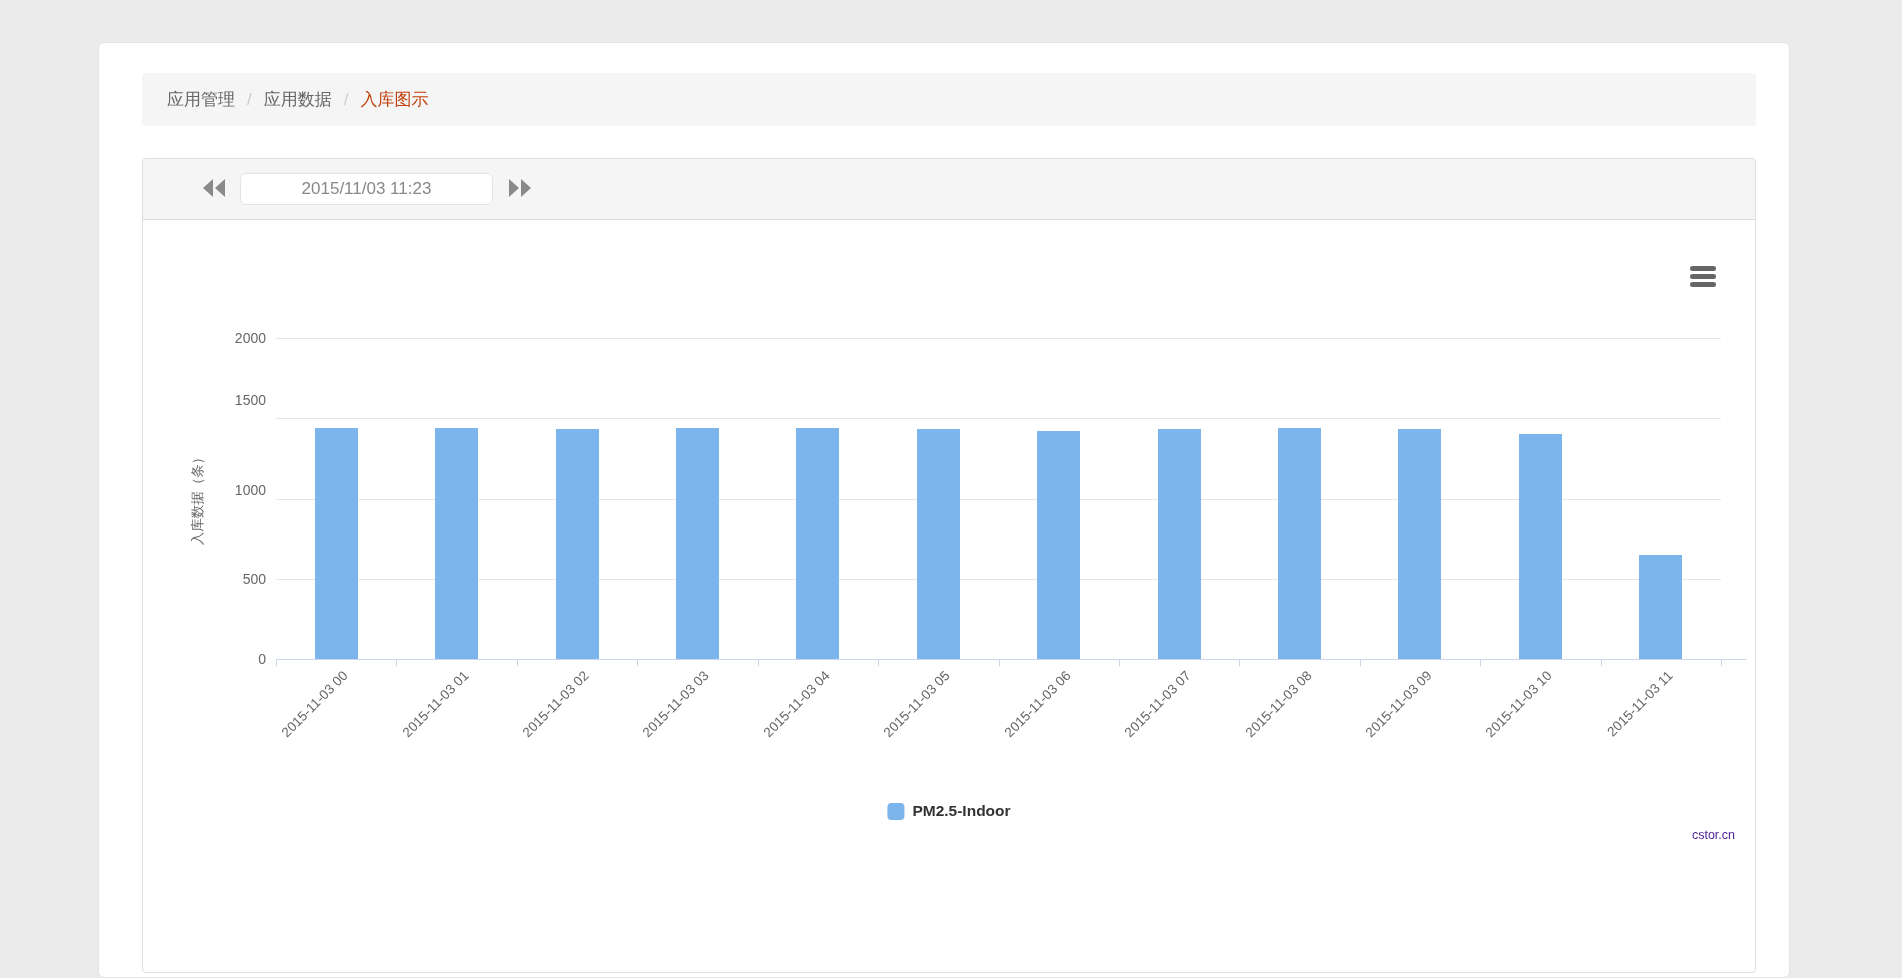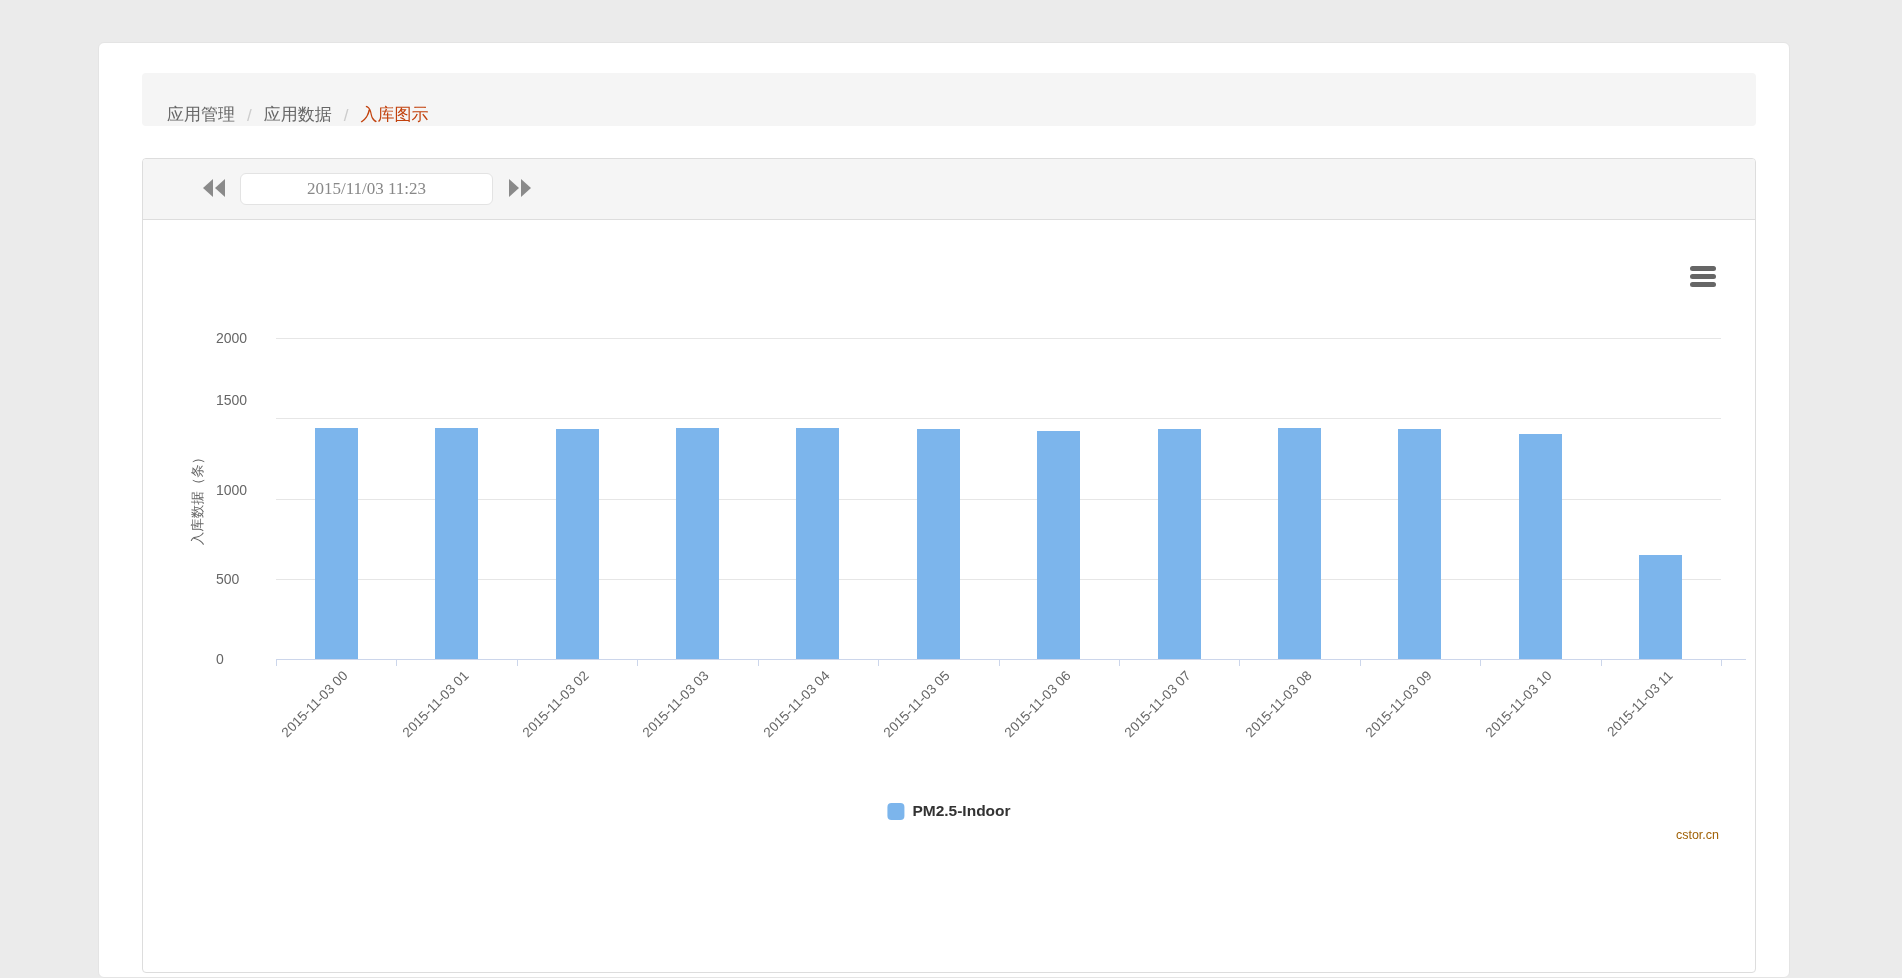--- a/index.html
+++ b/index.html
@@ -8,21 +8,21 @@
 
   .card {
     position:absolute; left:98px; top:42px; width:1692px; height:936px;
     background:#ffffff; border:1px solid #e4e4e4; border-radius:6px;
   }
   .inner { margin-left:43px; margin-right:33px; }
 
   
   .breadcrumb {
     margin-top:30px; height:53px; background:#f5f5f5; border-radius:4px;
-    display:flex; align-items:flex-end; padding-left:25px;
+    display:flex; align-items:center; padding-left:25px;
     font-size:17px; color:#666;
   }
   .breadcrumb .crumb { color:#666; cursor:pointer; }
   .breadcrumb .crumb.active { color:#c2410c; cursor:default; }
   .breadcrumb .sep { color:#cccccc; margin:0 12px; }
 
   
   .panel {
     margin-top:32px; border:1px solid #dddddd; border-radius:4px;
     background:#fff; height:815px;
@@ -32,21 +32,21 @@
     border-radius:3px 3px 0 0; display:flex; align-items:center;
     padding-left:54px;
   }
   .nav-arrow {
     width:34px; height:26px; display:flex; align-items:center; justify-content:center;
     cursor:pointer; background:none; border:none;
   }
   .date-input {
     width:253px; height:32px; margin:0 9px; background:#ffffff;
     border:1px solid #e3e3e3; border-radius:6px; text-align:center;
-    font-size:17px; color:#888888; font-family:Liberation Serif, serif;
+    font-size:17px; color:#888888; font-family:Liberation Sans, sans-serif;
   }
 
   
   .chart { position:relative; height:627px; background:#fff; overflow:hidden; }
   .chart-title {
     position:absolute; top:42px; left:0; width:100%; text-align:center;
     font-size:23px; color:#333333;
   }
   .chart-subtitle {
     position:absolute; top:80px; left:0; width:100%; text-align:center;
@@ -56,36 +56,36 @@
     position:absolute; top:45px; right:38px; width:27px; height:23px;
     cursor:pointer; display:flex; flex-direction:column; justify-content:space-between;
     background:none; border:none; padding:1px 0;
   }
   .menu-btn span { display:block; width:26px; height:5px; background:#666666; border-radius:2.5px; }
 
   .gridline { position:absolute; height:1px; background:#e6e6e6; }
   .x-axis-line { position:absolute; height:1px; background:#ccd6eb; }
   .x-tick { position:absolute; width:1px; height:6px; background:#ccd6eb; }
   .bar { position:absolute; background:#7cb5ec; cursor:pointer; }
-  .y-label { position:absolute; width:50px; text-align:left; font-size:14px; color:#666666; }
+  .y-label { position:absolute; width:50px; text-align:right; font-size:14px; color:#666666; }
   .x-label {
     position:absolute; white-space:nowrap; font-size:13.5px; color:#666666;
     transform:translateX(-100%) rotate(-45deg); transform-origin:100% 0;
   }
   .y-axis-title {
     position:absolute; white-space:nowrap; font-size:13.5px; color:#666666;
     transform:translate(-50%,-50%) rotate(-90deg);
   }
   .legend {
     position:absolute; top:582px; left:50%; transform:translateX(-50%);
     display:flex; align-items:center; cursor:pointer;
   }
   .legend-swatch { width:17px; height:17px; background:#7cb5ec; border-radius:4px; }
   .legend-label { margin-left:8px; font-size:15.5px; font-weight:bold; color:#333333; }
-  .credits { position:absolute; right:36px; bottom:5px; font-size:12.5px; color:#a16207; cursor:pointer; }
+  .credits { position:absolute; right:20px; bottom:5px; font-size:12.5px; color:#4c1d95; cursor:pointer; }
 
   
   .alert {
     margin:0 21px; height:77px; background:#d9edf7; border:1px solid #bce8f1;
     border-radius:4px; color:#31708f; font-size:18px;
     display:flex; align-items:center; padding-left:26px;
   }
 </style>
 </head>
 <body>

